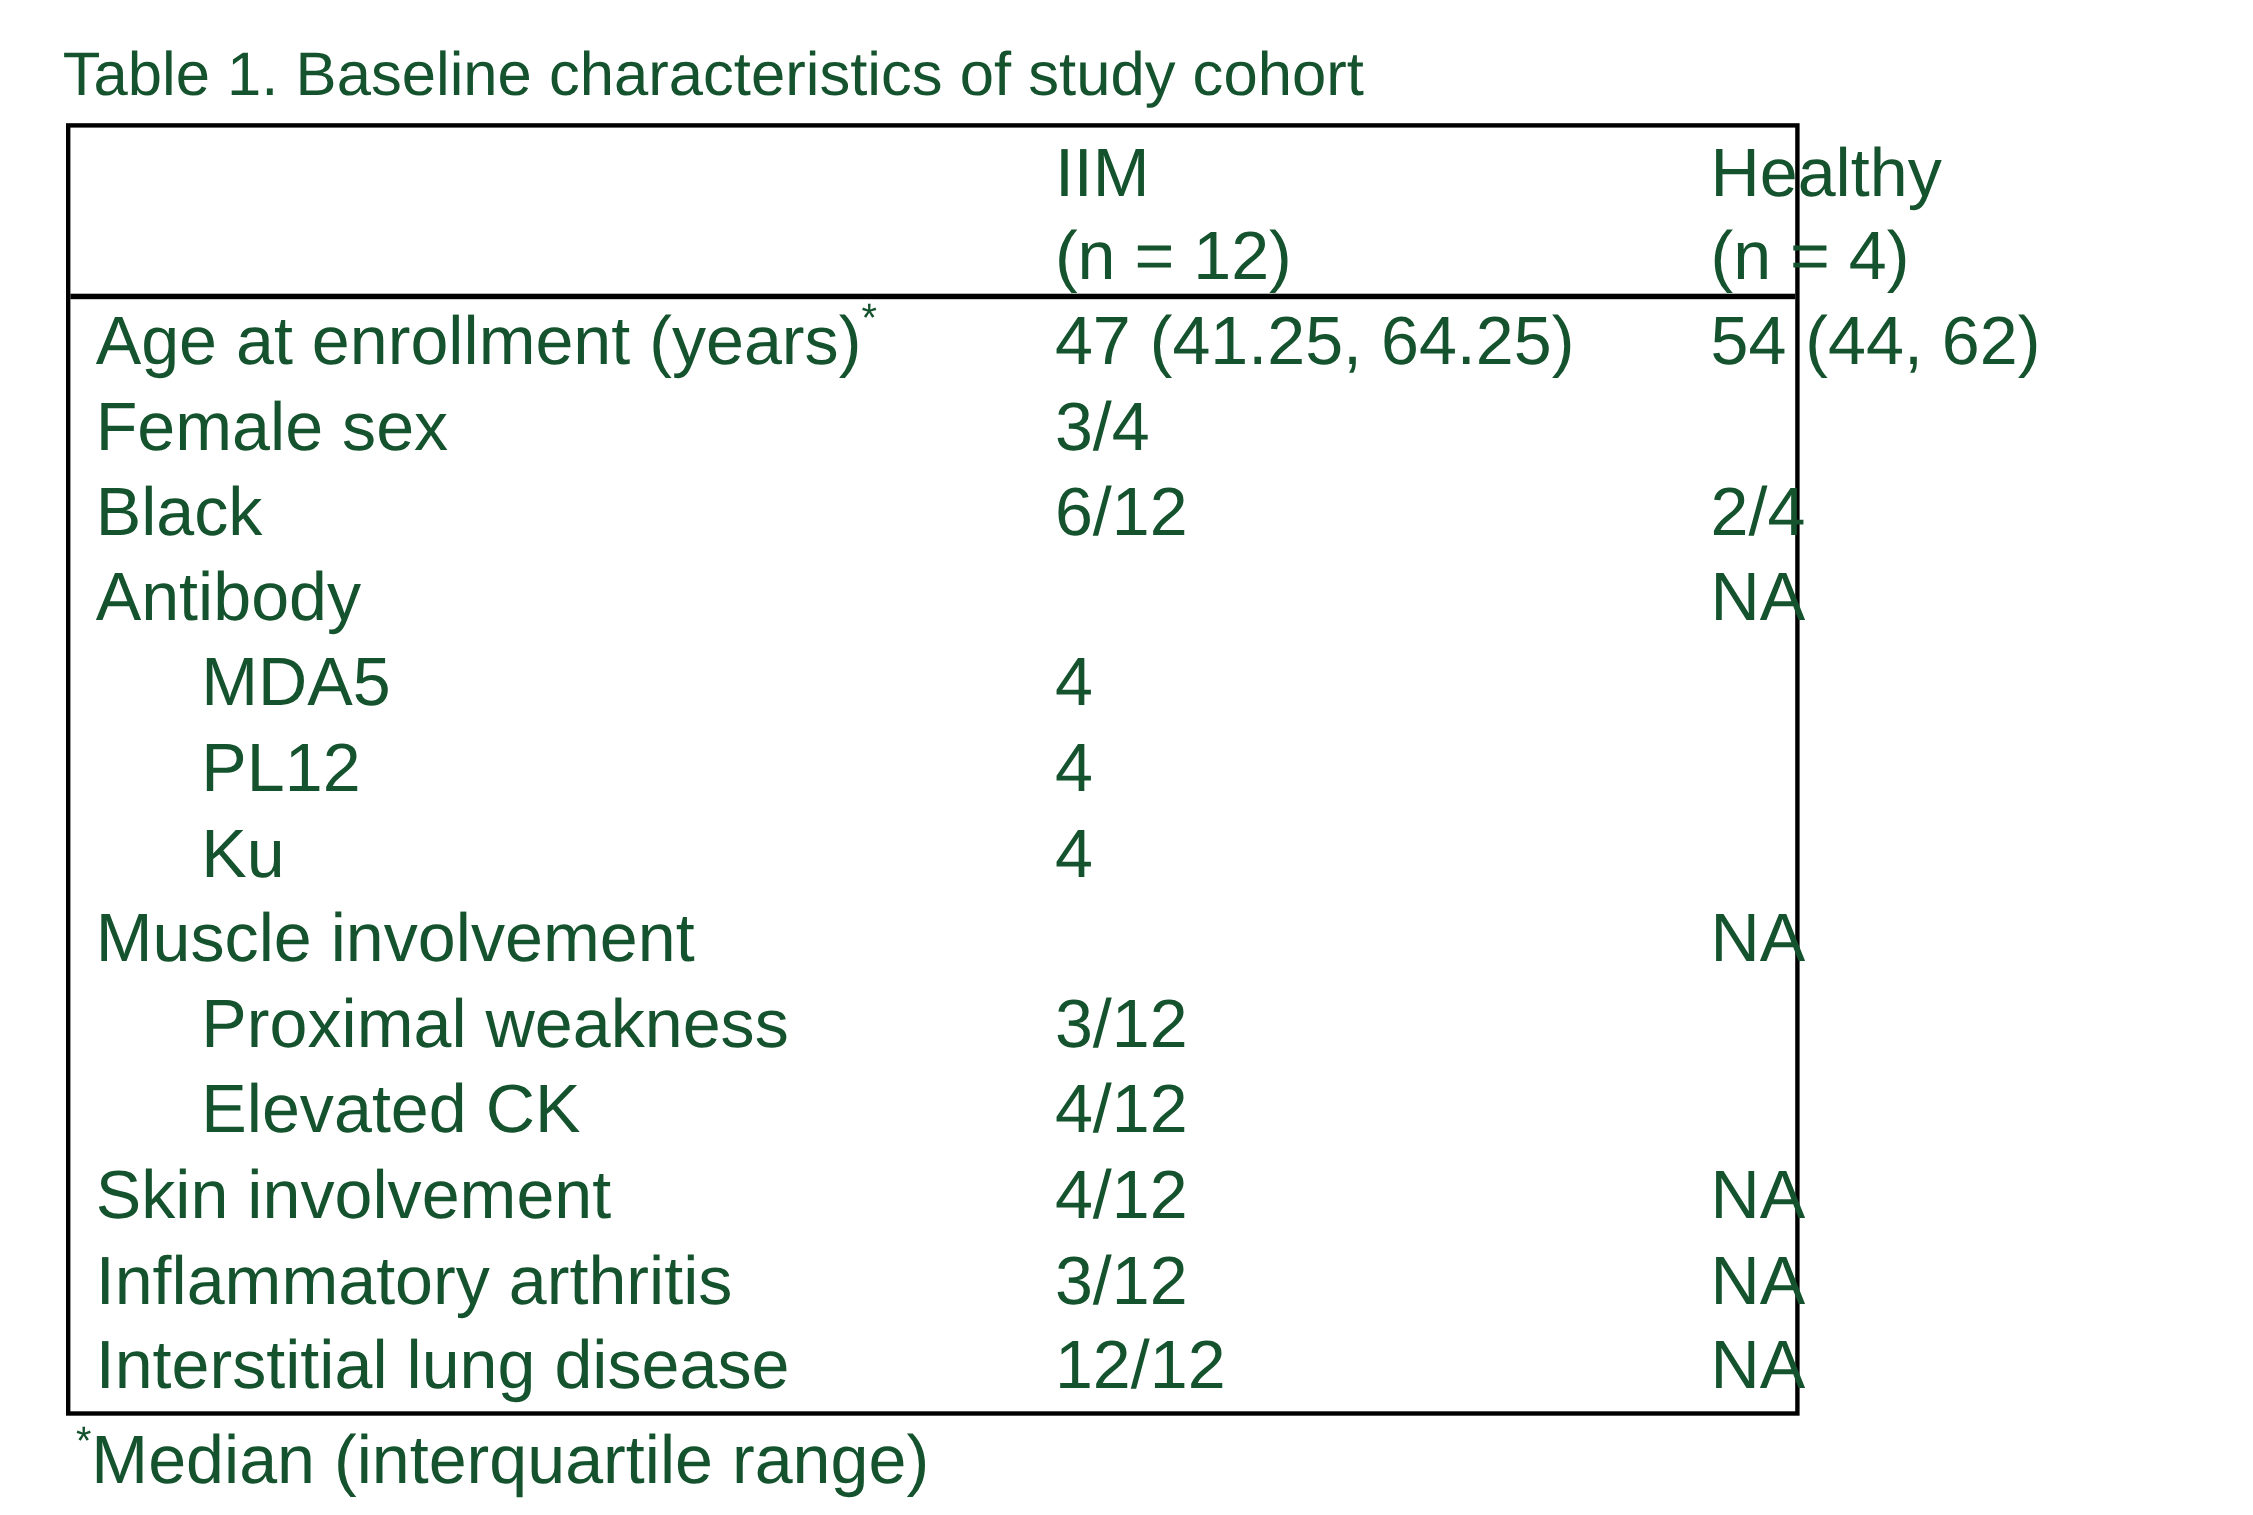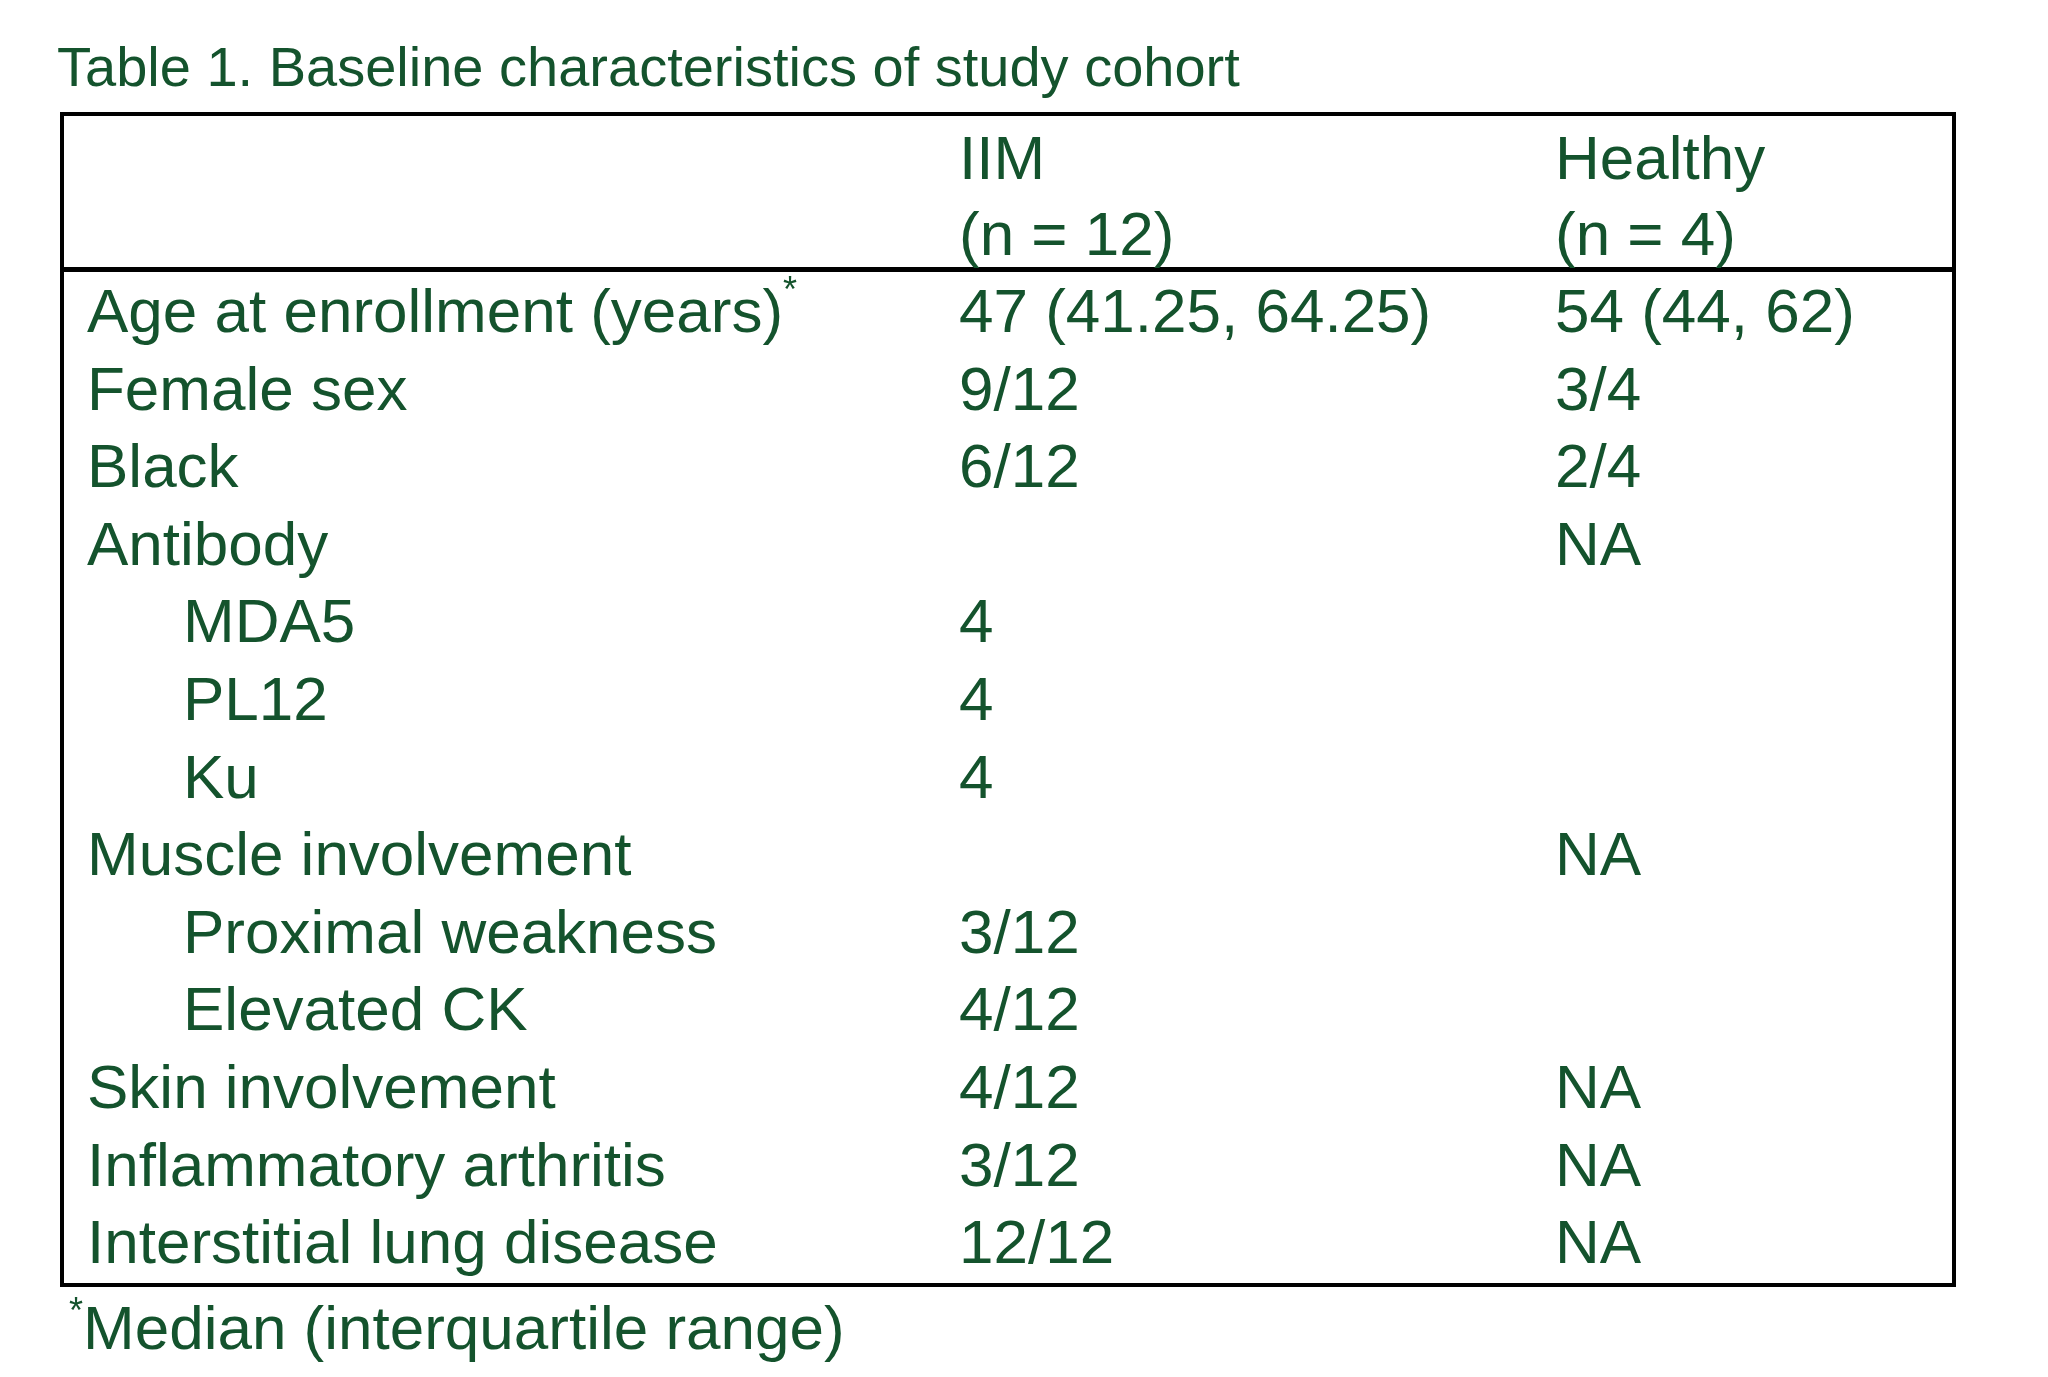--- a/index.html
+++ b/index.html
@@ -18,21 +18,21 @@
     top: 34px;
     font-size: 56px;
     font-weight: 400;
     white-space: nowrap;
     letter-spacing: 0;
   }
   .tablebox {
     position: absolute;
     left: 60px;
     top: 112px;
-    width: 1896px;
+    width: 1576px;
     border: 4px solid #000000;
     box-sizing: border-box;
     background: #ffffff;
   }
   .thead {
     display: grid;
     grid-template-columns: 895px 596px 1fr;
     border-bottom: 5px solid #000000;
     height: 151px;
     box-sizing: content-box;
@@ -96,21 +96,20 @@
 
     <div class="tbody" id="rows-container">
       <div class="tr">
         <div class="td label-cell"><span class="lbl">Age at enrollment (years)</span><sup class="sup">*</sup></div>
         <div class="td">47 (41.25, 64.25)</div>
         <div class="td">54 (44, 62)</div>
       </div>
 
       <div class="tr">
         <div class="td label-cell"><span class="lbl">Female sex</span><sup class="sup"></sup></div>
-        <div class="td">9/12</div>
         <div class="td">3/4</div>
       </div>
 
       <div class="tr">
         <div class="td label-cell"><span class="lbl">Black</span><sup class="sup"></sup></div>
         <div class="td">6/12</div>
         <div class="td">2/4</div>
       </div>
 
       <div class="tr">

